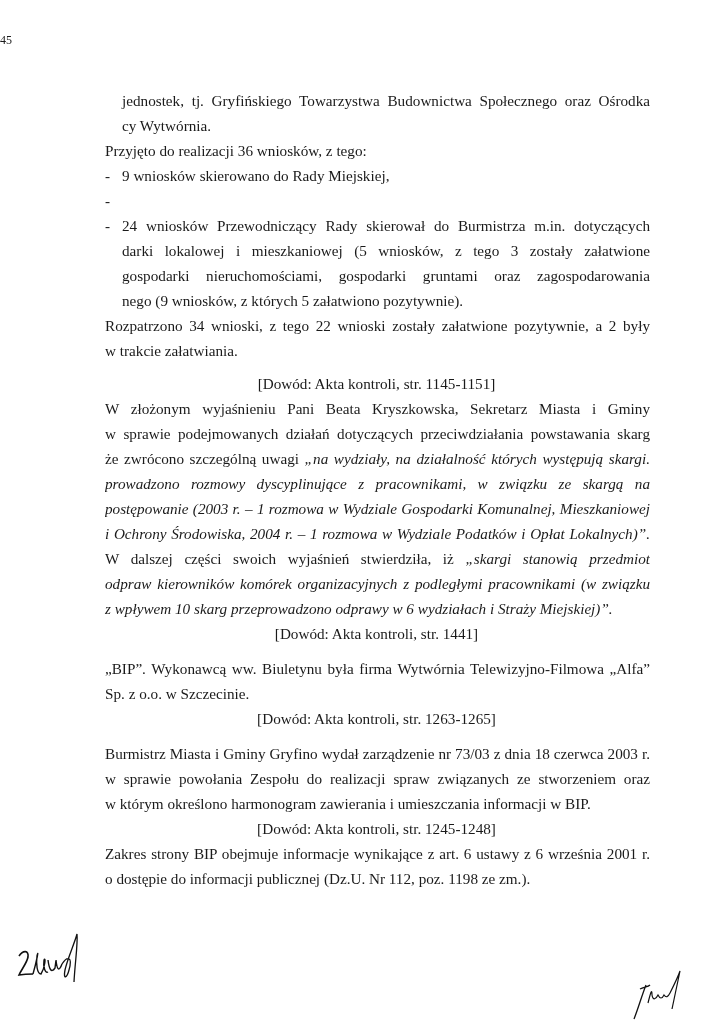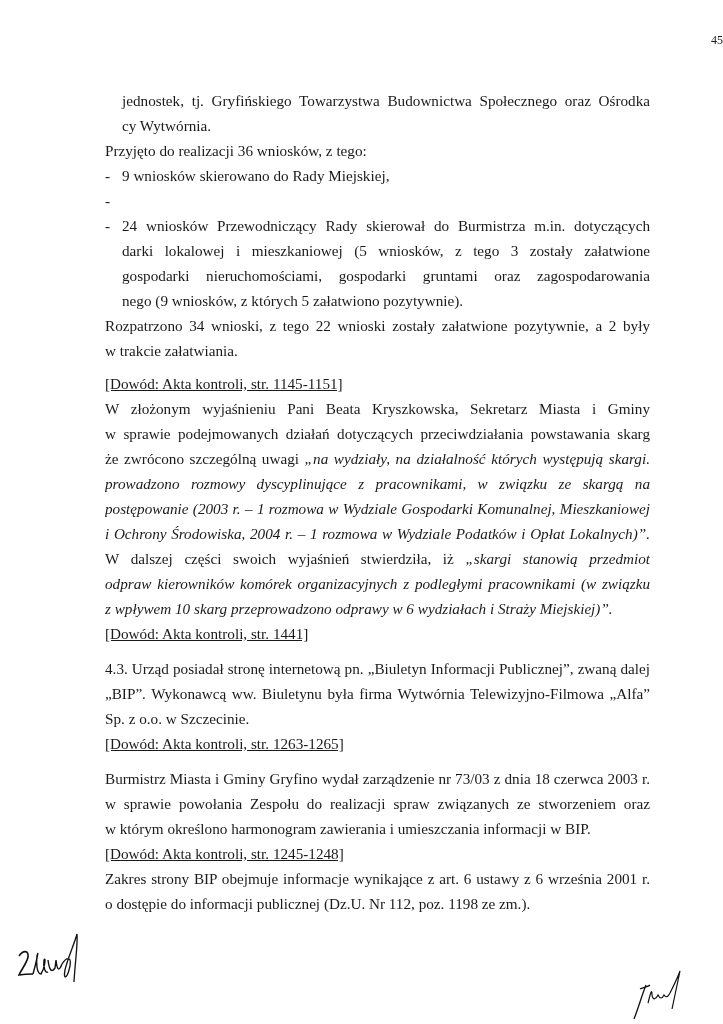--- a/index.html
+++ b/index.html
@@ -1,33 +1,33 @@
 <!DOCTYPE html>
 <html><head>
 <meta charset="utf-8">
 <style>
   html, body { margin: 0; padding: 0; }
   body {
     width: 723px; height: 1024px; background: #ffffff; position: relative; overflow: hidden;
     font-family: "Liberation Serif", "DejaVu Serif", serif; color: #1a1a1a;
   }
   .page-number {
-    position: absolute; top: 33px; left: 0; width: 723px; text-align: right;
+    position: absolute; top: 33px; left: 0; width: 723px; text-align: left;
     font-size: 12px;
   }
   .content {
     position: absolute; top: 88px; left: 105px; width: 545px;
     font-size: 15.2px; line-height: 25px;
   }
   .ln { white-space: nowrap; height: 25px; }
   .just { text-align: justify; text-align-last: justify; white-space: normal; overflow: hidden; }
   .ind { padding-left: 17px; }
   .bul { position: relative; padding-left: 17px; }
   .bul .dash { position: absolute; left: 0; top: 0; }
-  .ref { text-align: left; padding-right: 2px; text-decoration: underline; }
+  .ref { text-align: center; padding-right: 2px; }
   .gap { height: 10px; }
   .gap2 { height: 8px; }
   i { font-style: italic; }
   .sig1 { position: absolute; left: 15px; top: 930px; width: 75px; height: 60px; }
   .sig2 { position: absolute; left: 630px; top: 965px; width: 60px; height: 55px; }
 </style>
 </head>
 <body>
 
 <div class="page-number">45</div>
@@ -65,21 +65,20 @@
   <div class="ln just"><span>że zwrócono szczególną uwagi </span><i>„na wydziały, na działalność których występują skargi. Prze-</i></div>
   <div class="ln just"><i>prowadzono rozmowy dyscyplinujące z pracownikami, w związku ze skargą na niewłaściwe</i></div>
   <div class="ln just"><i>postępowanie (2003 r. – 1 rozmowa w Wydziale Gospodarki Komunalnej, Mieszkaniowej</i></div>
   <div class="ln just"><i>i Ochrony Środowiska, 2004 r. – 1 rozmowa w Wydziale Podatków i Opłat Lokalnych)”.</i></div>
   <div class="ln just"><span>W dalszej części swoich wyjaśnień stwierdziła, iż </span><i>„skargi stanowią przedmiot okresowych</i></div>
   <div class="ln just"><i>odpraw kierowników komórek organizacyjnych z podległymi pracownikami (w związku</i></div>
   <div class="ln"><i>z wpływem 10 skarg przeprowadzono odprawy w 6 wydziałach i Straży Miejskiej)”.</i></div>
   <div class="ln ref">[Dowód: Akta kontroli, str. 1441]</div>
 
   <div class="gap"></div>
-  <div class="ln just">4.3. Urząd posiadał stronę internetową pn. „Biuletyn Informacji Publicznej”, zwaną dalej</div>
   <div class="ln just">„BIP”. Wykonawcą ww. Biuletynu była firma Wytwórnia Telewizyjno-Filmowa „Alfa”</div>
   <div class="ln">Sp. z o.o. w Szczecinie.</div>
   <div class="ln ref">[Dowód: Akta kontroli, str. 1263-1265]</div>
 
   <div class="gap"></div>
   <div class="ln just">Burmistrz Miasta i Gminy Gryfino wydał zarządzenie nr 73/03 z dnia 18 czerwca 2003 r.</div>
   <div class="ln just">w sprawie powołania Zespołu do realizacji spraw związanych ze stworzeniem oraz bieżącym</div>
   <div class="ln">w którym określono harmonogram zawierania i umieszczania informacji w BIP.</div>
   <div class="ln ref">[Dowód: Akta kontroli, str. 1245-1248]</div>
 

